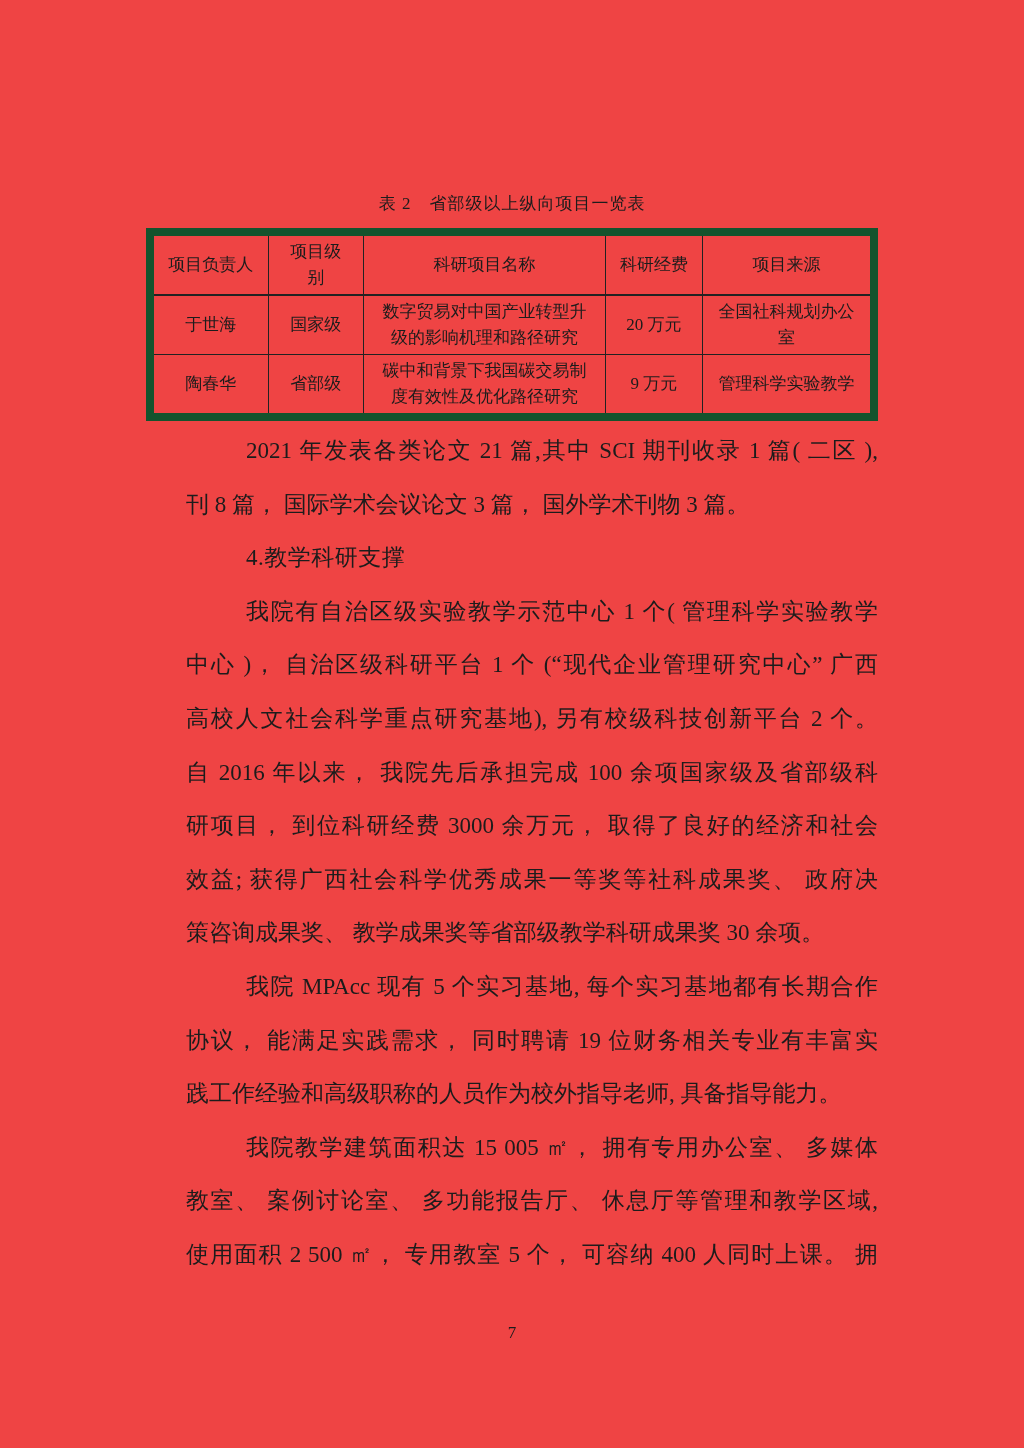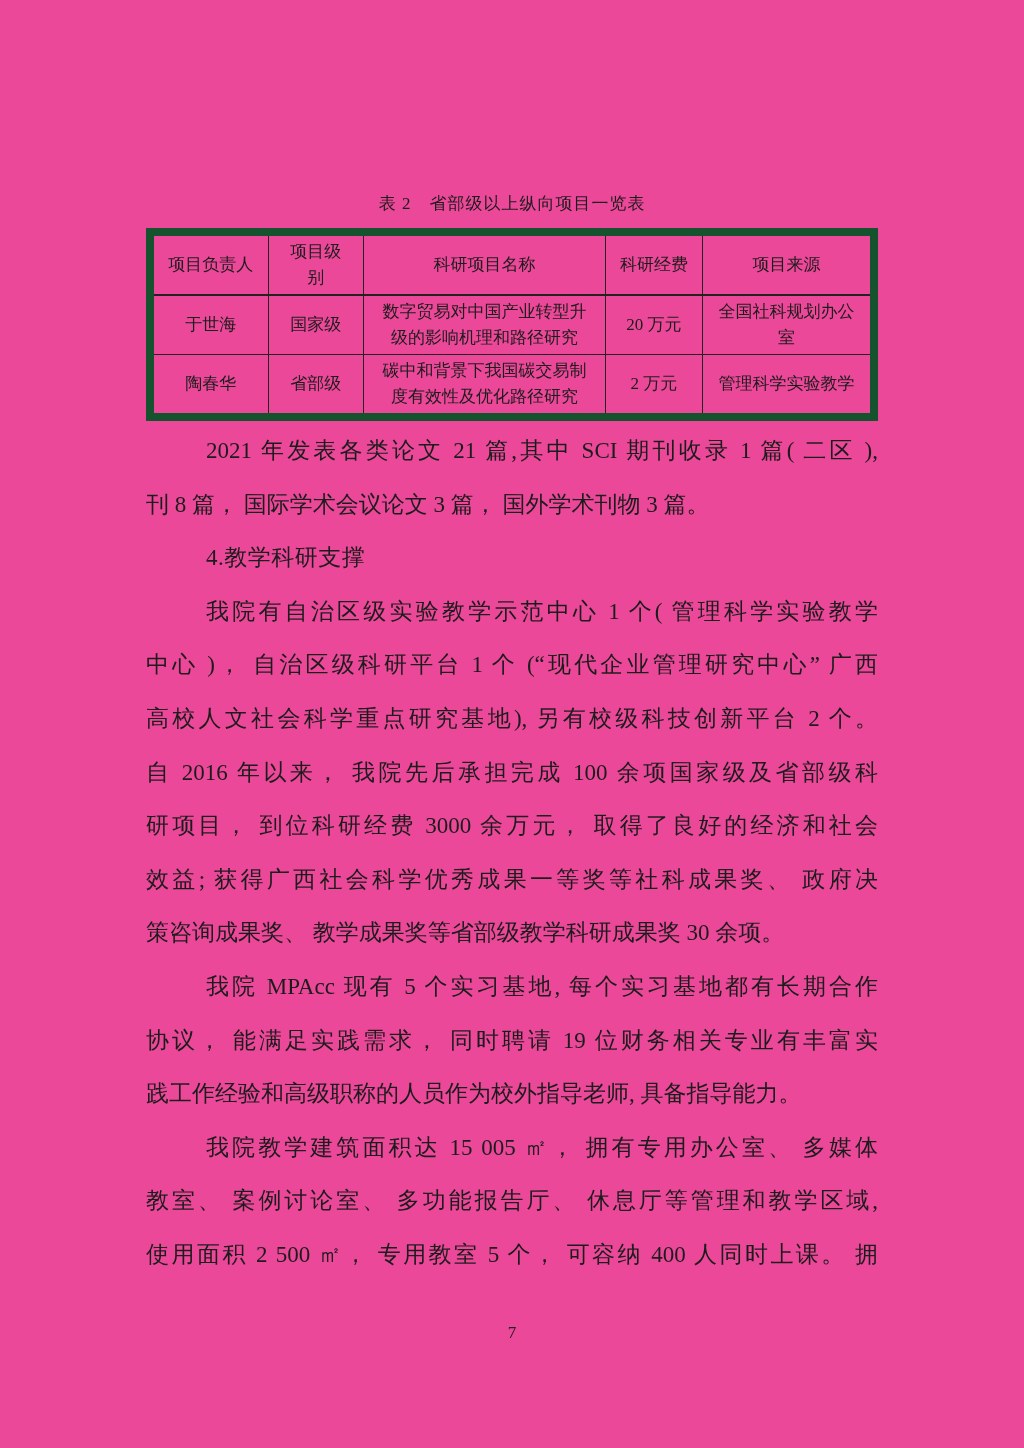--- a/index.html
+++ b/index.html
@@ -6,21 +6,21 @@
   html, body { width: 1024px; background: #ffffff; }
   body {
     font-family: "Liberation Serif", "DejaVu Serif", serif;
     color: #1c1c1c;
     -webkit-font-smoothing: antialiased;
   }
   .page {
     position: relative;
     width: 1024px;
     height: 1448px;
-    background: #ec4899;
+    background: #ef4444;
     overflow: hidden;
   }
   .content {
     position: absolute;
     left: 146px;
     top: 192px;
     width: 732px;
   }
   .table-caption {
     text-align: center;
@@ -48,21 +48,21 @@
   table.projects thead th {
     height: 58px;
     border-bottom: 2.2px solid #222222;
   }
   table.projects tbody td { height: 53px; }
   .col-leader  { width: 16.3%; }
   .col-level   { width: 13.2%; }
   .col-project { width: 33.4%; }
   .col-fund    { width: 13.4%; }
   .col-source  { width: 23.7%; }
-  .body-text { margin-top: 3px; }
+  .body-text { margin-top: 3px; margin-left: 40px; }
   .line {
     font-size: 23px;
     line-height: 53.6px;
     height: 53.6px;
     overflow: hidden;
     white-space: normal;
     text-align: justify;
   }
   .line.jl { text-align-last: justify; }
   .line.indent { text-indent: 60px; }
@@ -107,21 +107,21 @@
           <td>于世海</td>
           <td>国家级</td>
           <td>数字贸易对中国产业转型升级的影响机理和路径研究</td>
           <td>20 万元</td>
           <td>全国社科规划办公室</td>
         </tr>
         <tr>
           <td>陶春华</td>
           <td>省部级</td>
           <td>碳中和背景下我国碳交易制度有效性及优化路径研究</td>
-          <td>2 万元</td>
+          <td>9 万元</td>
           <td>管理科学实验教学</td>
         </tr>
       </tbody>
     </table>
 
     <div class="body-text">
 
       <div>
         <div class="line jl indent">2021 年发表各类论文 21 篇,其中 SCI 期刊收录 1 篇( 二区 ),</div>
         <div class="line">刊 8 篇， 国际学术会议论文 3 篇， 国外学术刊物 3 篇。</div>

